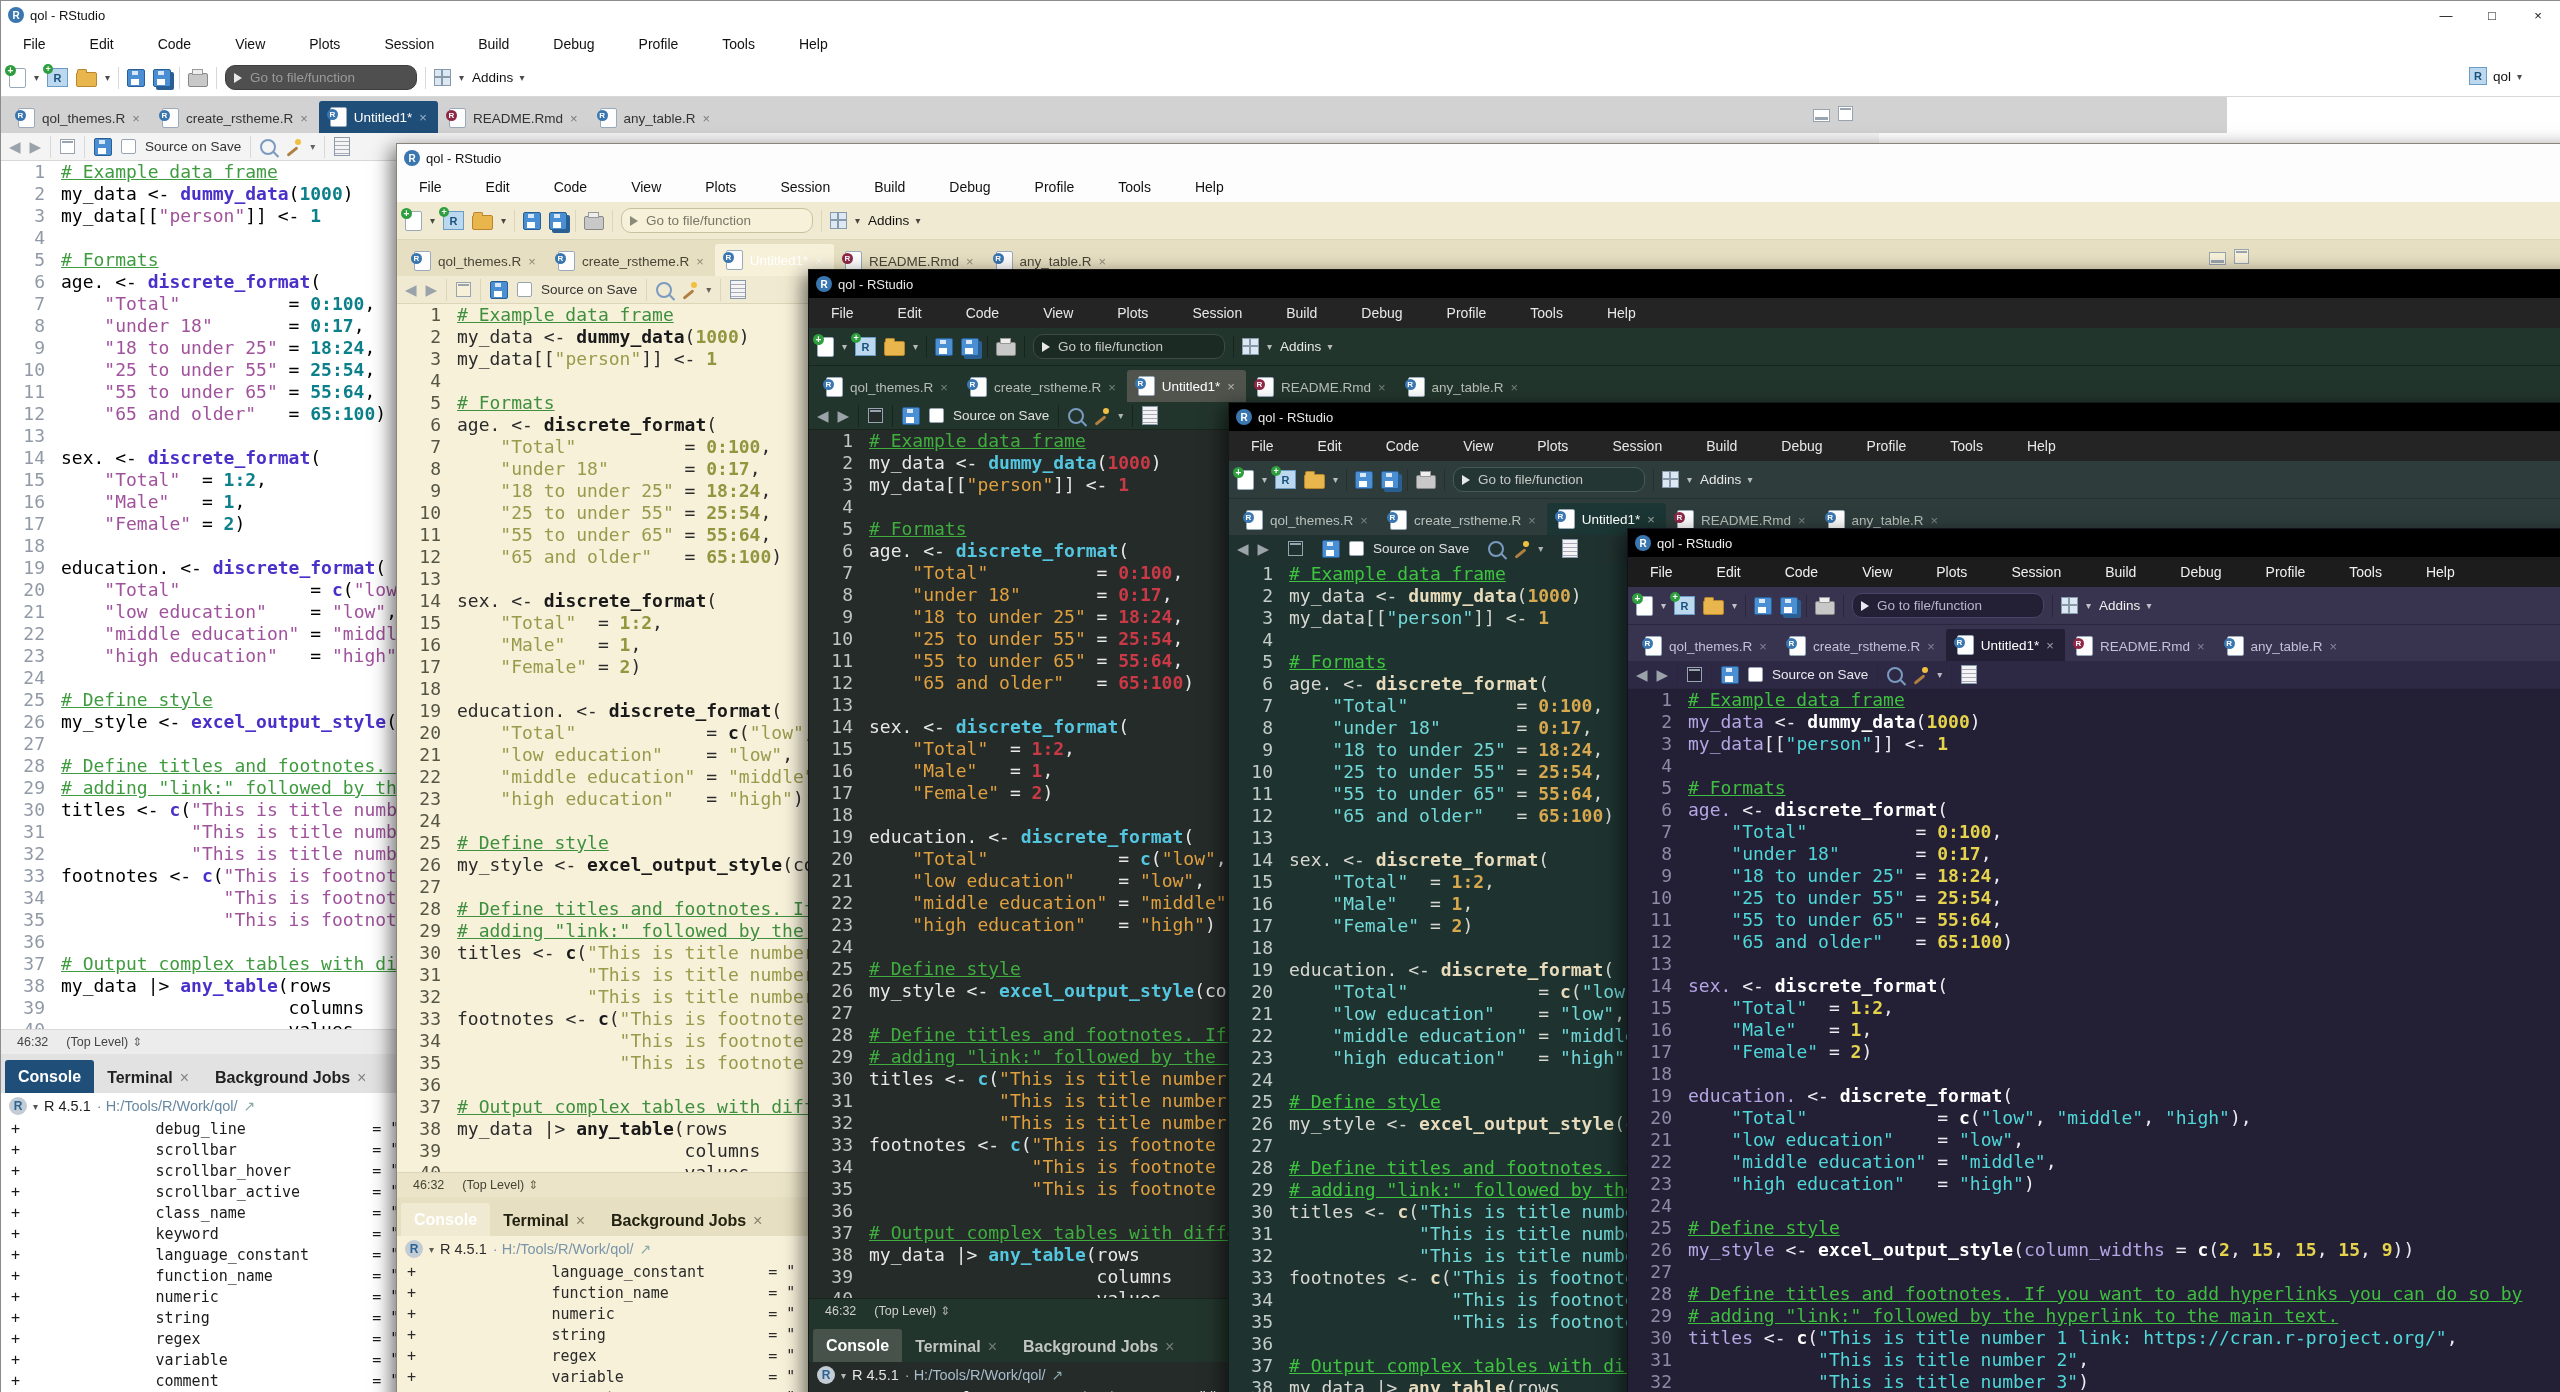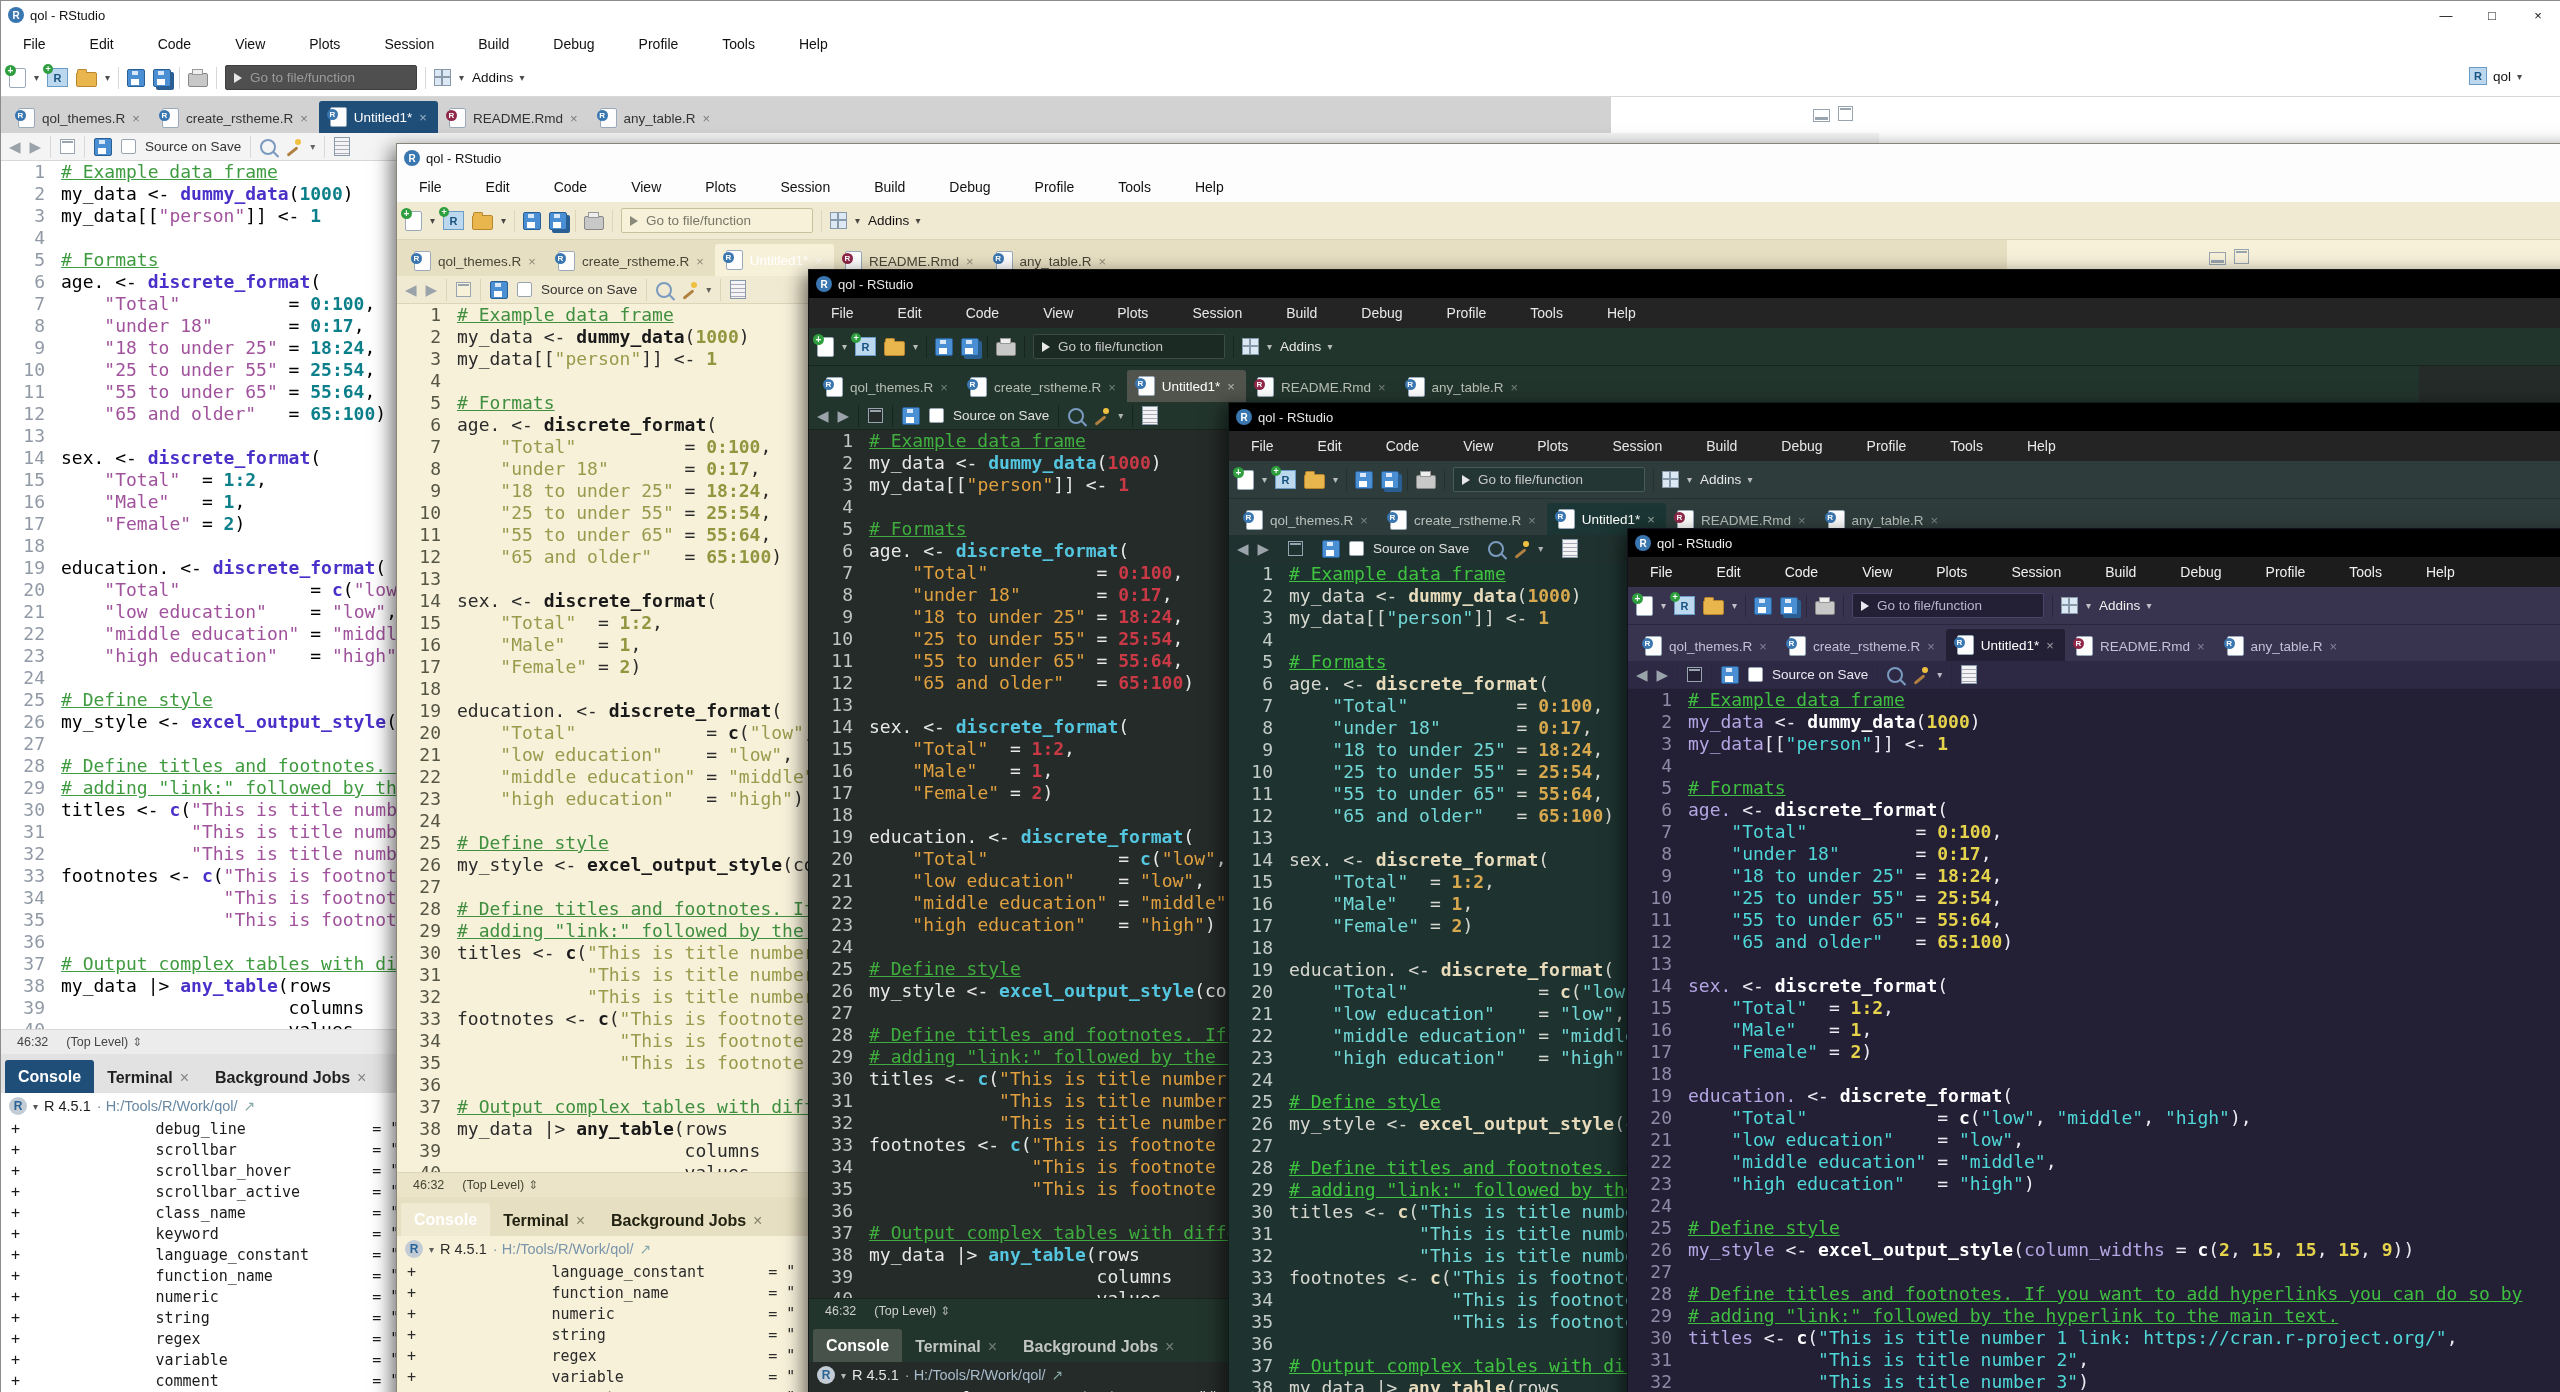--- a/index.html
+++ b/index.html
@@ -12,21 +12,21 @@
   
   .titlebar{top:0;height:28px;width:2560px;background:var(--title-bg);color:var(--title-fg);
     display:flex;align-items:center;font-size:13px;}
   .caption{position:absolute;right:0;top:0;height:28px;display:flex;}
   .cap{width:46px;height:28px;display:flex;align-items:center;justify-content:center;font-size:13px;color:var(--title-fg);}
   .menubar{top:28px;height:30px;width:2560px;background:var(--menu-bg);color:var(--menu-fg);
     display:flex;align-items:center;font-size:14px;}
   .menu-item{padding:0 22px;}
   .toolbar{top:58px;height:38px;width:2560px;background:var(--tool-bg);border-bottom:1px solid var(--tool-border);
     display:flex;align-items:center;gap:8px;padding-left:8px;box-sizing:border-box;color:var(--menu-fg);}
-  .tabsrow{top:96px;height:36px;width:1610px;background:var(--tabs-bg);display:flex;align-items:flex-end;}
+  .tabsrow{top:96px;height:36px;width:2226px;background:var(--tabs-bg);display:flex;align-items:flex-end;}
   .edtoolbar{top:132px;height:28px;width:1878px;background:var(--edtool-bg);border-bottom:1px solid var(--tool-border);
     display:flex;align-items:center;gap:9px;padding-left:8px;box-sizing:border-box;color:var(--edtool-fg);font-size:13.5px;}
   .editor{top:160px;height:868px;width:1878px;background:var(--ed-bg);overflow:hidden;}
   .statusbar{top:1028px;height:25px;width:1878px;background:var(--status-bg);color:var(--status-fg);
     display:flex;align-items:center;font-size:12.5px;gap:18px;padding-left:16px;box-sizing:border-box;border-top:1px solid var(--tool-border);}
   .ctabs{top:1053px;height:39px;width:1878px;background:var(--ctabs-bg);display:flex;align-items:flex-end;padding-left:4px;box-sizing:border-box;}
   .console{top:1092px;height:300px;width:1878px;background:var(--con-bg);color:var(--con-fg);overflow:hidden;}
   .splitter{left:1877px;top:96px;height:1296px;width:2px;background:var(--tool-border);}
   .pane{left:1879px;top:96px;width:681px;height:1296px;background:var(--pane-bg);}
   .pane-tabs{height:36px;background:var(--tabs-bg);display:flex;align-items:flex-end;}
@@ -82,21 +82,21 @@
   .ic-grid{width:15px;height:15px;border:1px solid #8899aa;background:#dce8f4;
     background-image:linear-gradient(to right,transparent 6px,#8899aa 6px 8px,transparent 8px),
     linear-gradient(to bottom,transparent 6px,#8899aa 6px 8px,transparent 8px);}
   .ic-min{width:15px;height:11px;border:1px solid #98a4b0;position:relative;background:var(--pane-bg,#fff);margin-top:4px;}
   .ic-min::after{content:"";position:absolute;left:1px;right:1px;bottom:1px;height:3px;background:#98a4b0;}
   .ic-max{width:13px;height:13px;border:1px solid #98a4b0;position:relative;background:var(--pane-bg,#fff);}
   .ic-max::after{content:"";position:absolute;left:1px;right:1px;top:1px;height:2px;background:#98a4b0;}
   .caret{font-size:10px;opacity:.75;}
   .sep{width:1px;height:22px;background:var(--tool-border);}
   .arr{font-size:15px;color:#9aa2aa;}
-  .goto{width:192px;height:25px;background:var(--goto-bg);border:1px solid var(--goto-border);border-radius:2px;
+  .goto{width:192px;height:25px;background:var(--goto-bg);border:1px solid var(--goto-border);border-radius:10px;
     display:flex;align-items:center;gap:8px;padding-left:8px;box-sizing:border-box;}
   .goto-arrow{width:0;height:0;border-top:5px solid transparent;border-bottom:5px solid transparent;border-left:8px solid var(--goto-icon);}
   .goto-text{font-size:13.5px;color:var(--goto-fg);}
   .checkbox{width:13px;height:13px;border:1px solid #98a4b0;background:#fff;border-radius:2px;}
   .addins,.project-btn{display:flex;align-items:center;gap:6px;font-size:13.5px;}
   .project-btn{position:absolute;left:2468px;top:8px;}
   .ic-cube{width:16px;height:16px;background:#bcd8ee;border:1px solid #6a9cc6;color:#18527e;font-size:11px;font-weight:bold;}
   .srcpane-btns{position:absolute;left:1812px;top:8px;display:flex;gap:8px;align-items:center;}
   .pane-btns{position:absolute;right:14px;top:8px;display:flex;gap:8px;align-items:center;}
   .pane-tabs{position:relative;}

